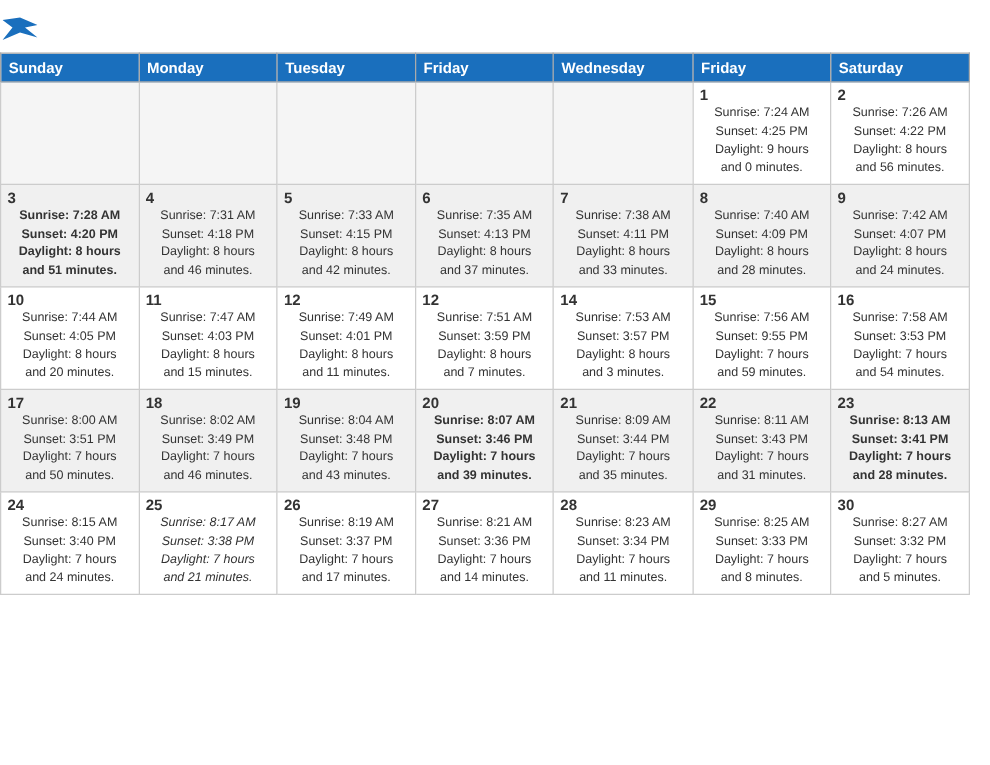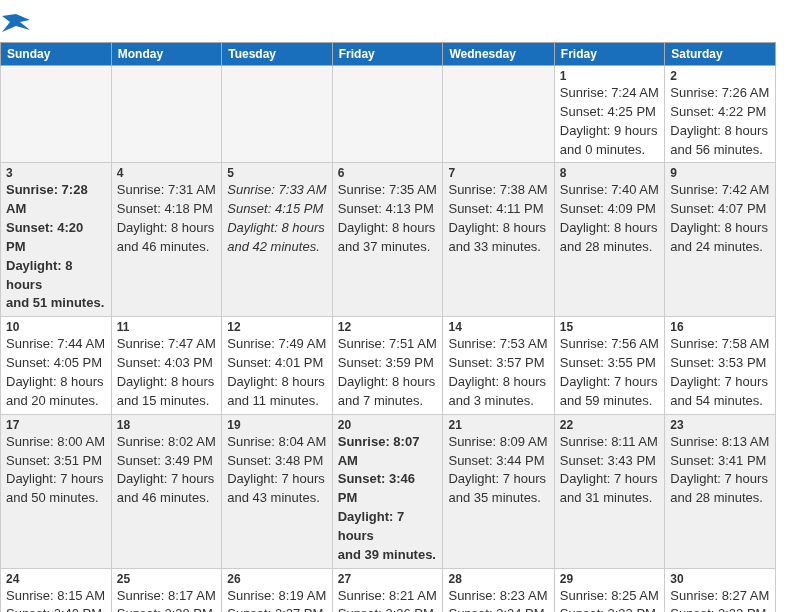--- a/index.html
+++ b/index.html
@@ -84,23 +84,24 @@
     .calendar td.empty {
       background: #f5f5f5;
     }
     .day-number {
       font-size: 12px;
       font-weight: bold;
       display: block;
       margin-bottom: 1px;
     }
     .day-info {
-      font-size: 13px;
+      font-size: 10px;
       line-height: 1.45;
       color: #333;
+      text-align: center;
     }
     .row-shaded td {
       background: #f0f0f0;
     }
   </style>
 </head>
 <body>
 
 <div class="page">
   <div class="header">
@@ -163,21 +164,21 @@
           </td>
           <td>
             <span class="day-number">4</span>
             <div class="day-info" style="white-space: pre-line;">Sunrise: 7:31 AM
 Sunset: 4:18 PM
 Daylight: 8 hours
 and 46 minutes.</div>
           </td>
           <td>
             <span class="day-number">5</span>
-            <div class="day-info" style="white-space: pre-line; font-style: italic;">Sunrise: 7:33 AM
+            <div class="day-info" style="white-space: pre-line;">Sunrise: 7:33 AM
 Sunset: 4:15 PM
 Daylight: 8 hours
 and 42 minutes.</div>
           </td>
           <td>
             <span class="day-number">6</span>
             <div class="day-info" style="white-space: pre-line;">Sunrise: 7:35 AM
 Sunset: 4:13 PM
 Daylight: 8 hours
 and 37 minutes.</div>
@@ -236,21 +237,21 @@
           <td>
             <span class="day-number">14</span>
             <div class="day-info" style="white-space: pre-line;">Sunrise: 7:53 AM
 Sunset: 3:57 PM
 Daylight: 8 hours
 and 3 minutes.</div>
           </td>
           <td>
             <span class="day-number">15</span>
             <div class="day-info" style="white-space: pre-line;">Sunrise: 7:56 AM
-Sunset: 3:55 PM
+Sunset: 9:55 PM
 Daylight: 7 hours
 and 59 minutes.</div>
           </td>
           <td>
             <span class="day-number">16</span>
             <div class="day-info" style="white-space: pre-line;">Sunrise: 7:58 AM
 Sunset: 3:53 PM
 Daylight: 7 hours
 and 54 minutes.</div>
           </td>
@@ -293,37 +294,37 @@
           </td>
           <td>
             <span class="day-number">22</span>
             <div class="day-info" style="white-space: pre-line;">Sunrise: 8:11 AM
 Sunset: 3:43 PM
 Daylight: 7 hours
 and 31 minutes.</div>
           </td>
           <td>
             <span class="day-number">23</span>
-            <div class="day-info" style="white-space: pre-line;">Sunrise: 8:13 AM
+            <div class="day-info" style="white-space: pre-line; font-weight: bold;">Sunrise: 8:13 AM
 Sunset: 3:41 PM
 Daylight: 7 hours
 and 28 minutes.</div>
           </td>
         </tr>
         <tr>
           <td>
             <span class="day-number">24</span>
             <div class="day-info" style="white-space: pre-line;">Sunrise: 8:15 AM
 Sunset: 3:40 PM
 Daylight: 7 hours
 and 24 minutes.</div>
           </td>
           <td>
             <span class="day-number">25</span>
-            <div class="day-info" style="white-space: pre-line;">Sunrise: 8:17 AM
+            <div class="day-info" style="white-space: pre-line; font-style: italic;">Sunrise: 8:17 AM
 Sunset: 3:38 PM
 Daylight: 7 hours
 and 21 minutes.</div>
           </td>
           <td>
             <span class="day-number">26</span>
             <div class="day-info" style="white-space: pre-line;">Sunrise: 8:19 AM
 Sunset: 3:37 PM
 Daylight: 7 hours
 and 17 minutes.</div>

